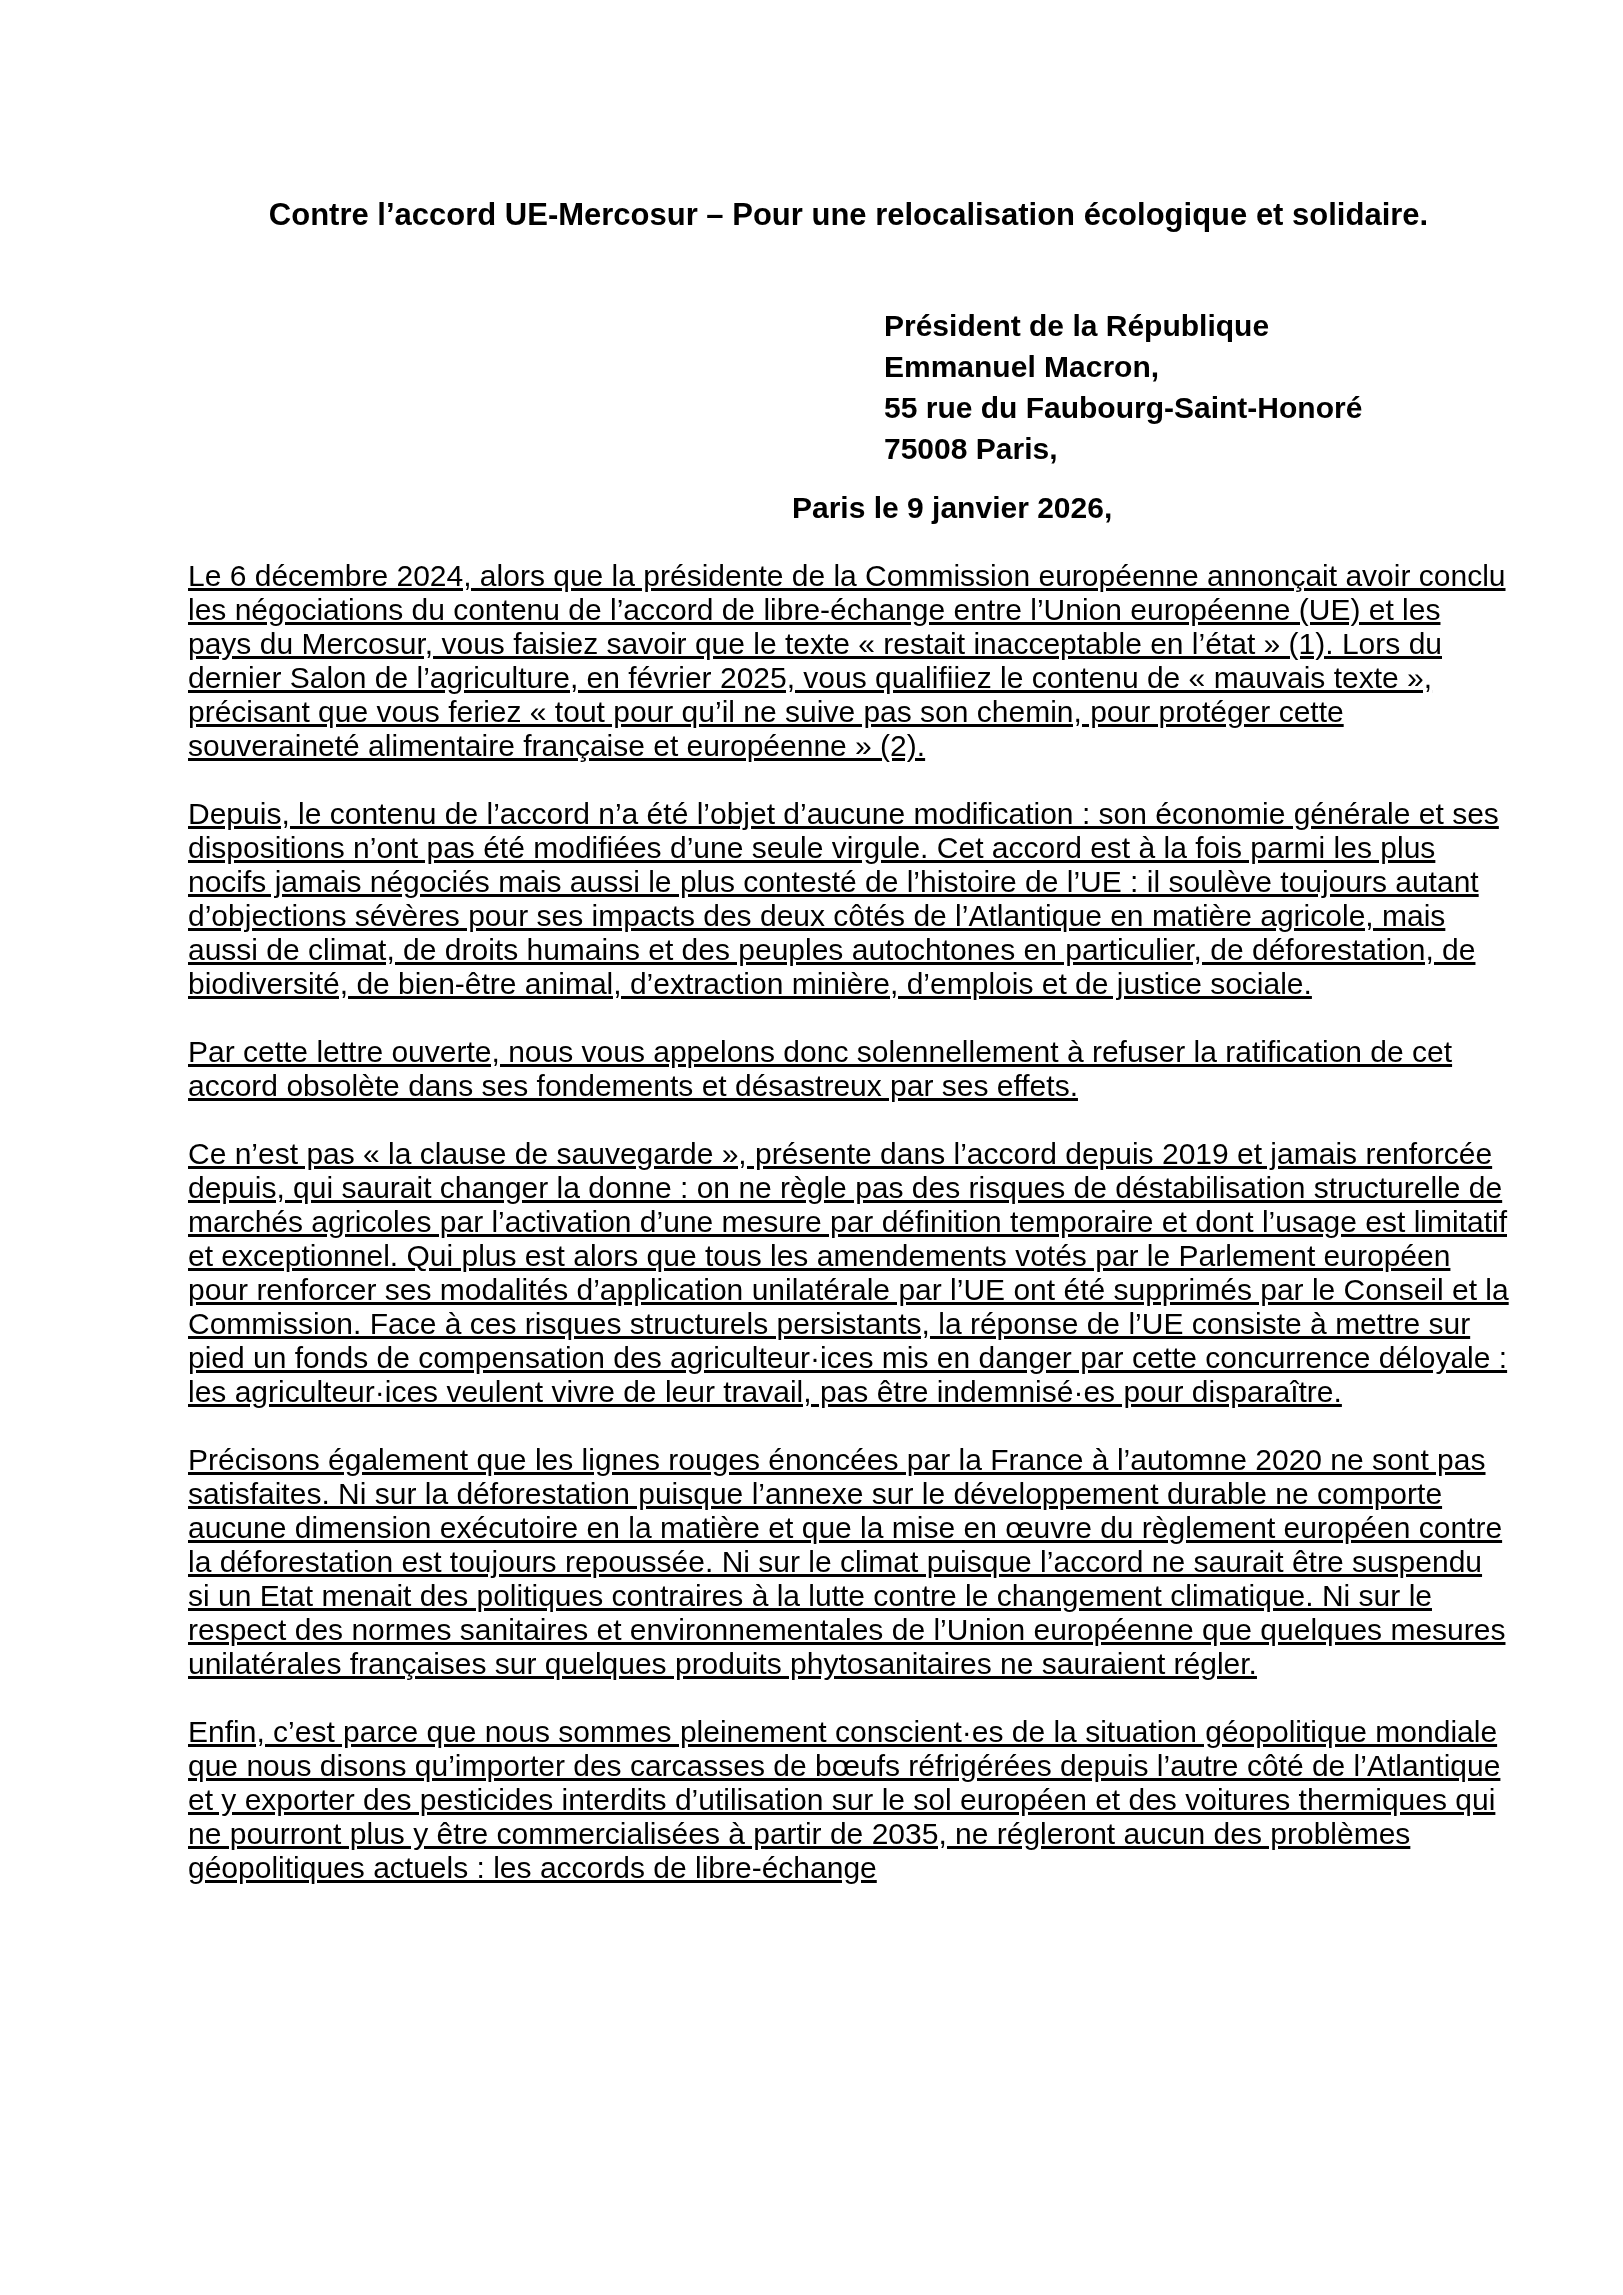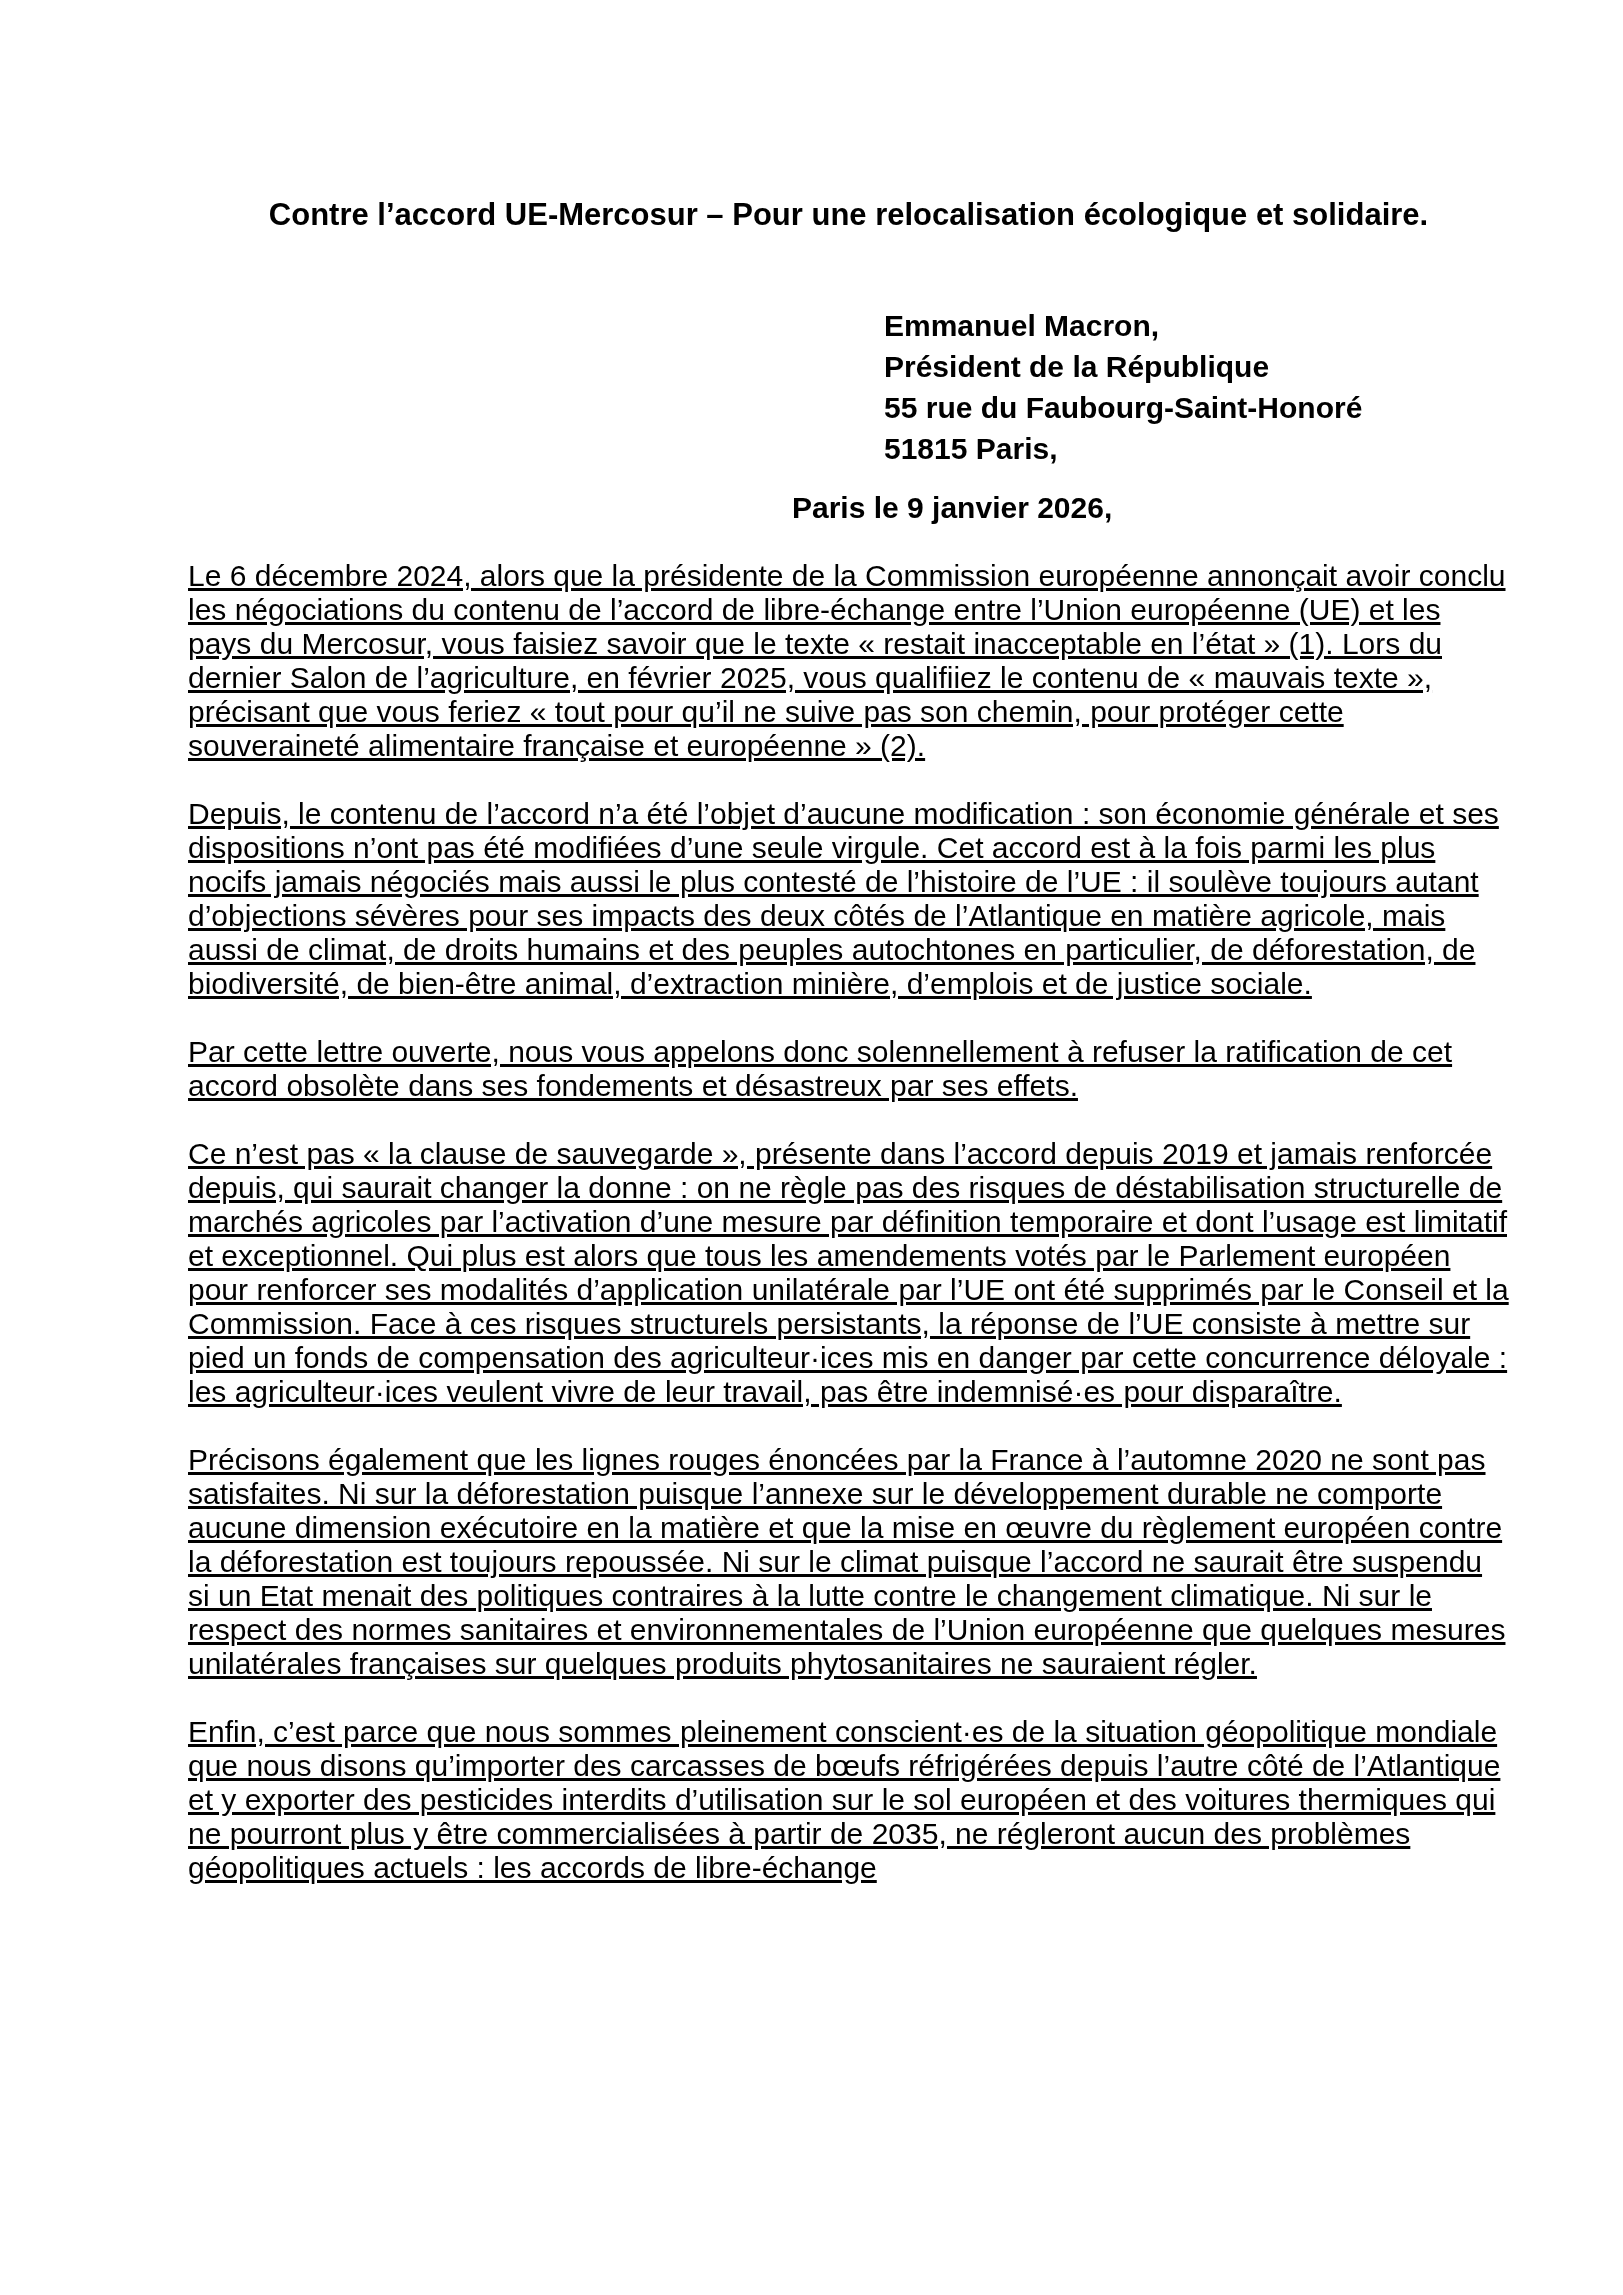--- a/index.html
+++ b/index.html
@@ -54,24 +54,24 @@
   }
 </style>
 </head>
 <body>
 
 <div class="page">
 
   <div class="title">Contre l’accord UE-Mercosur – Pour une relocalisation écologique et solidaire.</div>
 
   <div class="address-block">
+    <div>Président de la République</div>
     <div>Emmanuel Macron,</div>
-    <div>Président de la République</div>
     <div>55 rue du Faubourg-Saint-Honoré</div>
-    <div>51815 Paris,</div>
+    <div>75008 Paris,</div>
   </div>
 
   <div class="date-line">Paris le 9 janvier 2026,</div>
 
 
   <p class="para">Le 6 décembre 2024, alors que la présidente de la Commission européenne annonçait avoir conclu les négociations du contenu de l’accord de libre-échange entre l’Union européenne (UE) et les pays du Mercosur, vous faisiez savoir que le texte « restait inacceptable en l’état » (1). Lors du dernier Salon de l’agriculture, en février 2025, vous qualifiiez le contenu de « mauvais texte », précisant que vous feriez « tout pour qu’il ne suive pas son chemin, pour protéger cette souveraineté alimentaire française et européenne » (2).</p>
   <p class="para">Depuis, le contenu de l’accord n’a été l’objet d’aucune modification : son économie générale et ses dispositions n’ont pas été modifiées d’une seule virgule. Cet accord est à la fois parmi les plus nocifs jamais négociés mais aussi le plus contesté de l’histoire de l’UE : il soulève toujours autant d’objections sévères pour ses impacts des deux côtés de l’Atlantique en matière agricole, mais aussi de climat, de droits humains et des peuples autochtones en particulier, de déforestation, de biodiversité, de bien-être animal, d’extraction minière, d’emplois et de justice sociale.</p>
   <p class="para">Par cette lettre ouverte, nous vous appelons donc solennellement à refuser la ratification de cet accord obsolète dans ses fondements et désastreux par ses effets.</p>
   <p class="para">Ce n’est pas « la clause de sauvegarde », présente dans l’accord depuis 2019 et jamais renforcée depuis, qui saurait changer la donne : on ne règle pas des risques de déstabilisation structurelle de marchés agricoles par l’activation d’une mesure par définition temporaire et dont l’usage est limitatif et exceptionnel. Qui plus est alors que tous les amendements votés par le Parlement européen pour renforcer ses modalités d’application unilatérale par l’UE ont été supprimés par le Conseil et la Commission. Face à ces risques structurels persistants, la réponse de l’UE consiste à mettre sur pied un fonds de compensation des agriculteur·ices mis en danger par cette concurrence déloyale : les agriculteur·ices veulent vivre de leur travail, pas être indemnisé·es pour disparaître.</p>
   <p class="para">Précisons également que les lignes rouges énoncées par la France à l’automne 2020 ne sont pas satisfaites. Ni sur la déforestation puisque l’annexe sur le développement durable ne comporte aucune dimension exécutoire en la matière et que la mise en œuvre du règlement européen contre la déforestation est toujours repoussée. Ni sur le climat puisque l’accord ne saurait être suspendu si un Etat menait des politiques contraires à la lutte contre le changement climatique. Ni sur le respect des normes sanitaires et environnementales de l’Union européenne que quelques mesures unilatérales françaises sur quelques produits phytosanitaires ne sauraient régler.</p>

